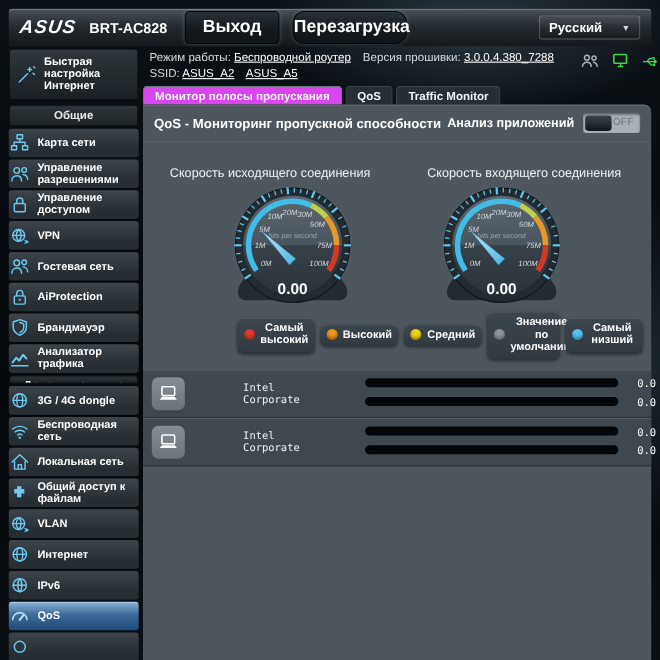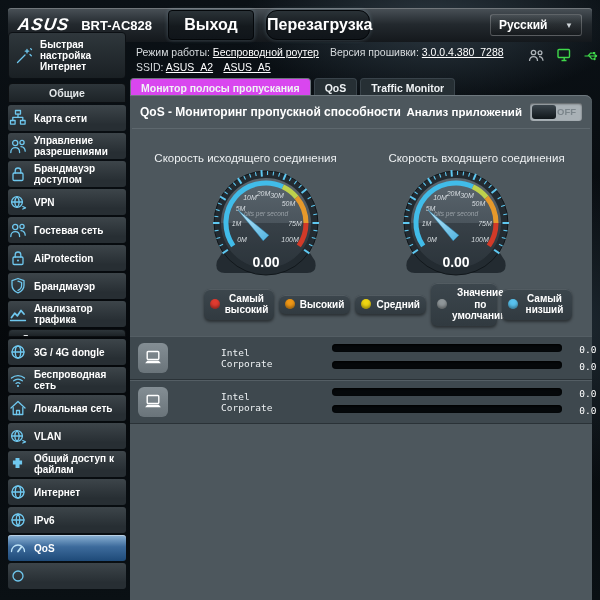--- a/index.html
+++ b/index.html
@@ -29,21 +29,21 @@
     background:linear-gradient(rgba(255,255,255,.08), rgba(0,0,0,.15));
     font-size:12px; font-weight:bold; cursor:pointer; }
   .lang .caret { font-size:8px; color:#cfd5d9; }
   
   .infobar { position:absolute; left:136px; top:45px; font-size:10.5px; color:#d7dbde; line-height:15px; }
   .infobar a { color:#fff; font-weight:normal; text-decoration:underline; cursor:pointer; }
   .infobar .sp { display:inline-block; width:8px; }
   .topicons { position:absolute; left:528px; top:48px; display:flex; gap:11px; align-items:center; }
   .topicons svg { display:block; }
   
-  .sidebar { position:absolute; left:8px; top:32px; width:118px; height:552px; display:flex; flex-direction:column; }
+  .sidebar { position:absolute; left:8px; top:44px; width:118px; height:552px; display:flex; flex-direction:column; }
   .quick { display:flex; align-items:center; gap:6px; padding:6px 5px;
     background:linear-gradient(#2f373c,#1a2024); border:1px solid #0c1014; border-radius:4px;
     font-size:10px; font-weight:bold; line-height:11px; margin-bottom:4px; cursor:pointer; }
   .shdr { background:linear-gradient(#2d353a,#1d2327); border:1px solid #0c0f12; border-radius:4px 4px 0 0;
     text-align:center; font-size:10.5px; font-weight:bold; color:#e4e8ea; padding:3px 2px;
     margin-bottom:2px; line-height:12px; }
   .shdr.clip { height:21px; overflow:hidden; }
   .sb-item { display:flex; align-items:center; gap:6px; padding:4px 0;
     background:linear-gradient(#3d454a,#272e33 75%); border-radius:3px; margin-bottom:2px;
     font-size:10px; font-weight:bold; line-height:11px; min-height:26px; cursor:pointer; }
@@ -68,21 +68,21 @@
     box-shadow:inset 0 1px 2px rgba(0,0,0,.5); cursor:pointer; }
   .knob { position:absolute; left:2px; top:2px; width:24px; height:14px; border-radius:3px;
     background:linear-gradient(#3b454c,#10161a); }
   .offtxt { position:absolute; right:6px; top:3px; font-size:9.5px; font-weight:bold; color:#7b858b; }
   .pdivider { height:1px; background:#353e43; border-bottom:1px solid #5e686e; margin:0 2px; }
   .gtitles { display:flex; margin-top:23px; }
   .gtitles div { flex:1; text-align:center; font-size:11.5px; color:#eef1f3; }
   .gauges { display:flex; justify-content:center; gap:40px; margin-top:5px; }
   .gauge text { font-family:"Liberation Sans", sans-serif; }
   
-  .legend { display:flex; justify-content:flex-end; align-items:center; gap:5px; padding:0 20px; margin-top:4px; }
+  .legend { display:flex; justify-content:flex-end; align-items:center; gap:5px; padding:0 8px; margin-top:4px; }
   .lbtn { display:flex; align-items:center; gap:5px; padding:4px 6px;
     background:linear-gradient(#47525833,#313a40); background-color:#39434a;
     border-radius:6px; box-shadow:0 2px 3px rgba(0,0,0,.45), inset 0 1px 0 rgba(255,255,255,.12); cursor:pointer; }
   .lbtn span.lab { font-size:10px; font-weight:bold; text-align:center; line-height:11.5px; }
   .legend-dot { width:10px; height:10px; border-radius:50%; flex:none; box-shadow:inset 0 -2px 3px rgba(0,0,0,.35); }
   .w2 { width:70px; } .w3 { width:66px; }
   
   .rows { margin-top:10px; }
   .drow { height:44px; background:#3e484e; border-top:1px solid #545e64; border-bottom:1px solid #2a3237;
     display:flex; align-items:center; padding:0 10px 0 8px;gap:40px; }
@@ -196,21 +196,21 @@
     </span>
     <span>Управление разрешениями</span>
   </div>
   <div class="sb-item">
     <span class="sic">
       <svg width="20" height="18" viewBox="0 0 18 18">
           <rect x="4" y="8" width="10" height="7.5" rx="1.2"></rect>
           <path d="M6.2 8V5.8a2.8 2.8 0 0 1 5.6 0V8"></path>
         </svg>
     </span>
-    <span>Брандмауэр доступом</span>
+    <span>Управление доступом</span>
   </div>
   <div class="sb-item">
     <span class="sic">
       <svg width="20" height="18" viewBox="0 0 18 18">
           <circle cx="8" cy="9" r="5.4"></circle>
           <path d="M2.6 9h10.8M8 3.6c-3 3-3 7.8 0 10.8M8 3.6c3 3 3 7.8 0 10.8M13.8 13.5l2.7 1.3-2.7 1.2"></path>
         </svg>
     </span>
     <span>VPN</span>
   </div>
@@ -281,33 +281,33 @@
           <path d="M2 9 9 2.5 16 9"></path>
           <path d="M4.2 8.6v6.9h9.6V8.6"></path>
           <path d="M7.5 15.5v-4h3v4"></path>
         </svg>
     </span>
     <span>Локальная сеть</span>
   </div>
   <div class="sb-item">
     <span class="sic">
       <svg width="20" height="18" viewBox="0 0 18 18">
+          <path d="M6.5 3h4v2.6h2.6v4H10.5V13h-4V9.6H3.9v-4h2.6z" fill="#6fc8ef" stroke="none"></path>
+        </svg>
+    </span>
+    <span>Общий доступ к файлам</span>
+  </div>
+  <div class="sb-item">
+    <span class="sic">
+      <svg width="20" height="18" viewBox="0 0 18 18">
           <circle cx="8" cy="9" r="5.4"></circle>
           <path d="M2.6 9h10.8M8 3.6c-3 3-3 7.8 0 10.8M8 3.6c3 3 3 7.8 0 10.8M13.8 13.5l2.7 1.3-2.7 1.2"></path>
         </svg>
     </span>
     <span>VLAN</span>
-  </div>
-  <div class="sb-item">
-    <span class="sic">
-      <svg width="20" height="18" viewBox="0 0 18 18">
-          <path d="M6.5 3h4v2.6h2.6v4H10.5V13h-4V9.6H3.9v-4h2.6z" fill="#6fc8ef" stroke="none"></path>
-        </svg>
-    </span>
-    <span>Общий доступ к файлам</span>
   </div>
   <div class="sb-item">
     <span class="sic">
       <svg width="20" height="18" viewBox="0 0 18 18">
           <circle cx="9" cy="9" r="6"></circle>
           <ellipse cx="9" cy="9" rx="2.7" ry="6"></ellipse>
           <path d="M3 9h12"></path>
         </svg>
     </span>
     <span>Интернет</span>

